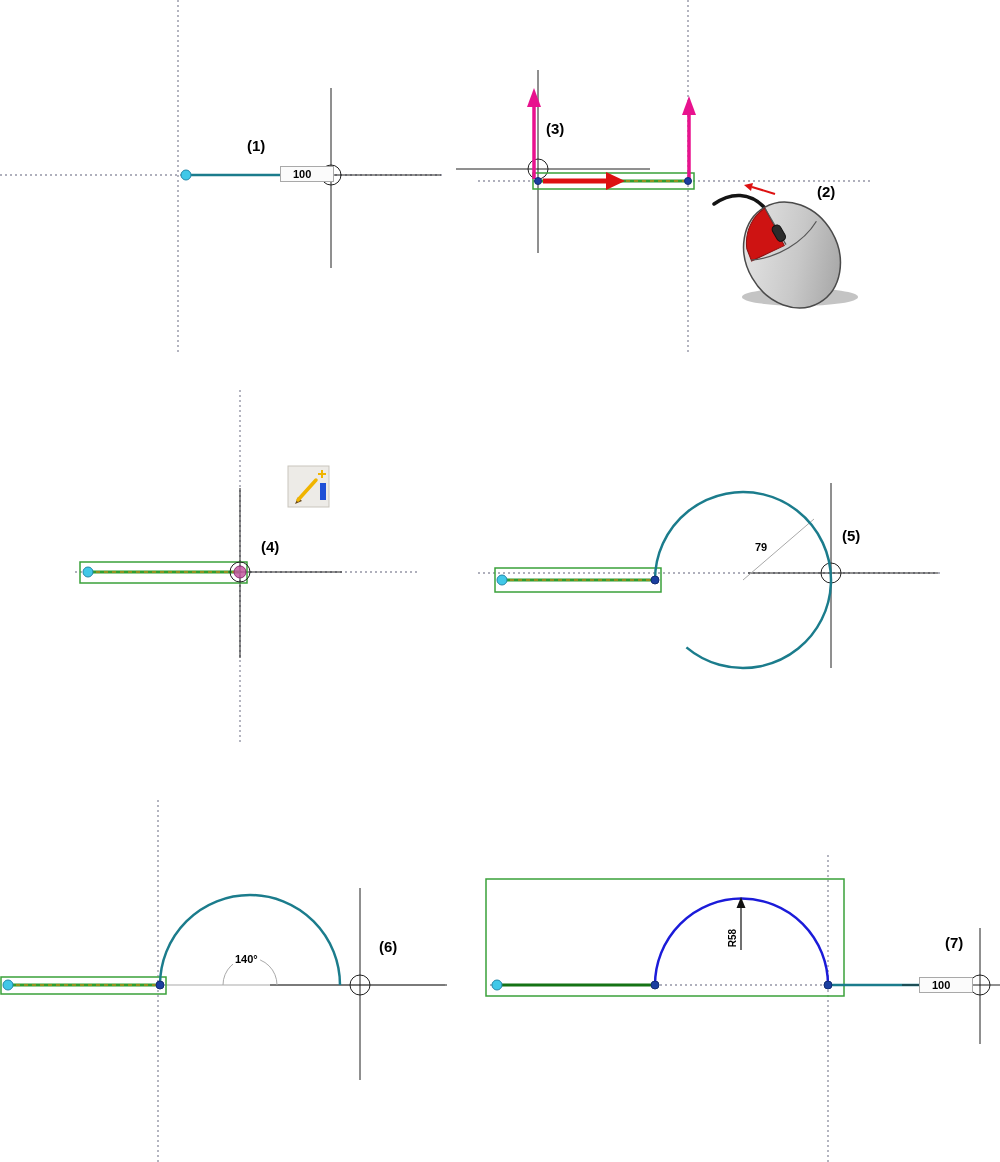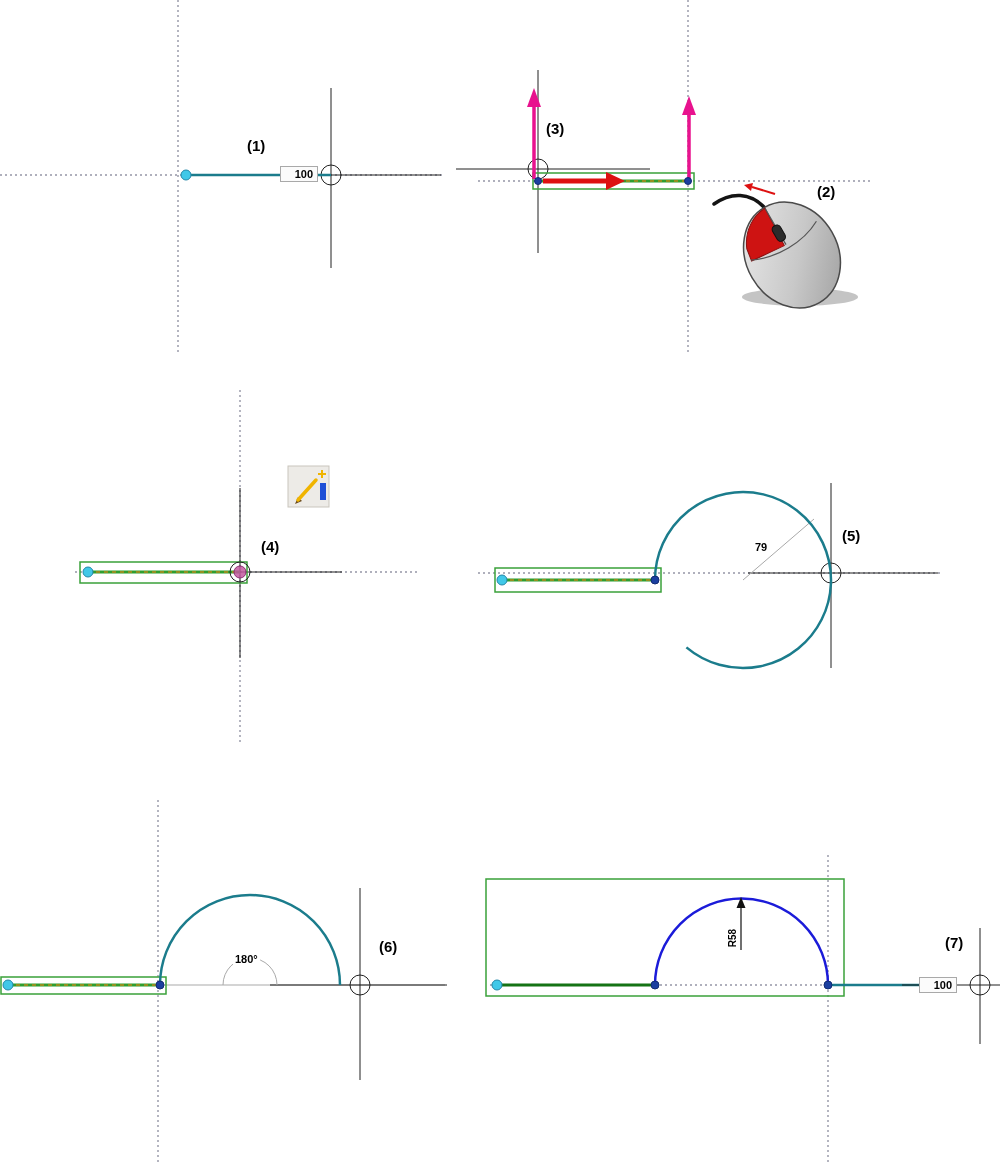--- a/index.html
+++ b/index.html
@@ -20,21 +20,21 @@
   .f-mag     {fill:var(--drag-arrow,#e8128e);stroke:none;}
   .c-red     {stroke:var(--direction-arrow,#dd1111);fill:none;}
   .f-red     {fill:var(--direction-arrow,#dd1111);stroke:none;}
   .c-gray    {stroke:#a9a9a9;stroke-width:1;fill:none;}
   .dot-start {fill:var(--start-point,#41c8e8);stroke:#2387a8;stroke-width:1;}
   .dot-end   {fill:var(--endpoint,#1b3fa0);stroke:#122c73;stroke-width:1;}
   .dot-coinc {fill:var(--coincident-point,#c359a0);fill-opacity:.85;stroke:#8e2f72;stroke-width:1;}
 
   .step-label{position:absolute;font-weight:bold;font-size:15px;color:#000;white-space:nowrap;}
   .dim-box  {position:absolute;font-weight:bold;font-size:11px;color:#000;background:#fbfbfb;
-             border:1px solid #a9a9a9;text-align:right;padding:1px 4px;line-height:12px;}
+             border:1px solid #a9a9a9;text-align:left;padding:1px 12px;line-height:12px;}
   .dim-plain{position:absolute;font-weight:bold;font-size:11px;color:#000;background:#fff;
              padding:0 2px;line-height:13px;}
   .dim-rot  {position:absolute;font-weight:bold;font-size:10px;color:#000;background:#fff;
              padding:0 2px;line-height:12px;transform:rotate(-90deg);transform-origin:center;}
 </style>
 </head>
 <body>
 
 <div id="canvas">
 
@@ -165,17 +165,17 @@
 <div class="step-label" style="left:247px;top:137px">(1)</div>
 <div class="step-label" style="left:546px;top:120px">(3)</div>
 <div class="step-label" style="left:817px;top:183px">(2)</div>
 <div class="step-label" style="left:261px;top:538px">(4)</div>
 <div class="step-label" style="left:842px;top:527px">(5)</div>
 <div class="step-label" style="left:379px;top:938px">(6)</div>
 <div class="step-label" style="left:945px;top:934px">(7)</div>
 
 <div class="dim-box" style="left:280px;top:166px;width:28px">100</div>
 <div class="dim-plain" style="left:753px;top:541px">79</div>
-<div class="dim-plain" style="left:233px;top:953px">180°</div>
+<div class="dim-plain" style="left:233px;top:953px">140°</div>
 <div class="dim-rot" style="left:722px;top:932px">R58</div>
 <div class="dim-box" style="left:919px;top:977px;width:28px">100</div>
 
 </div>
 
 </body></html>

